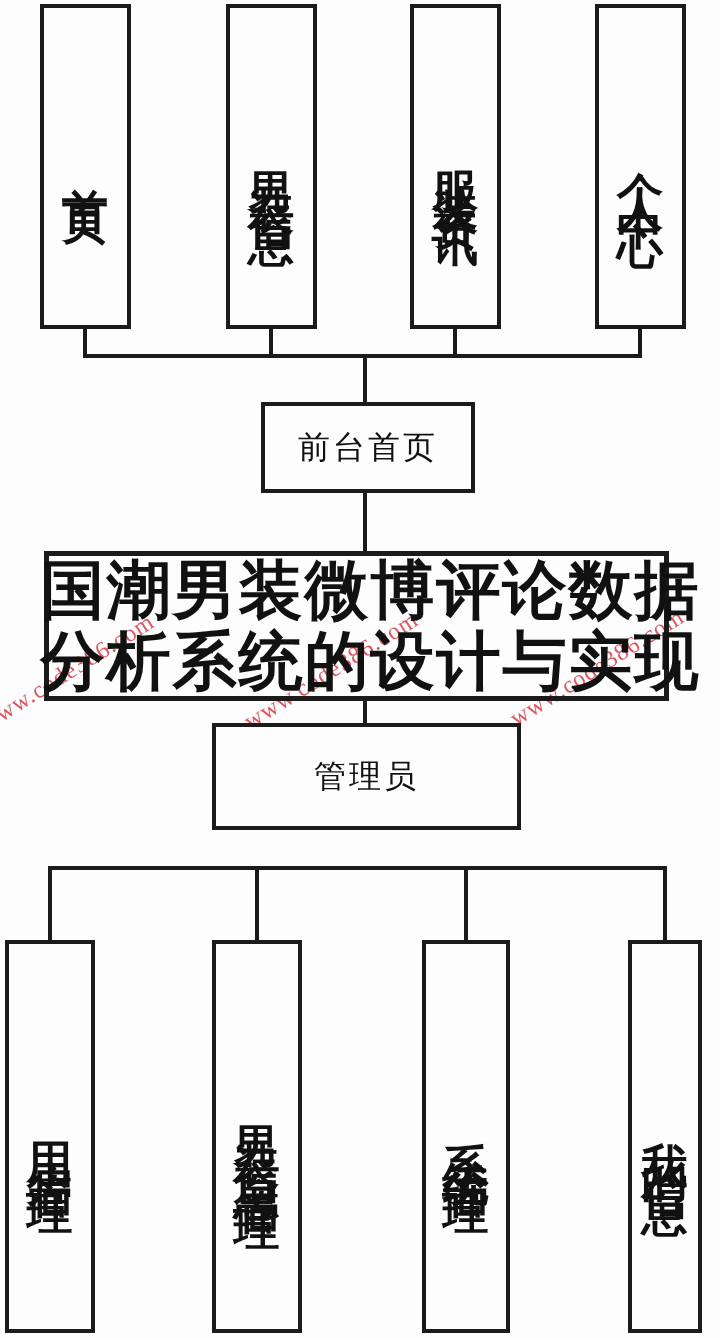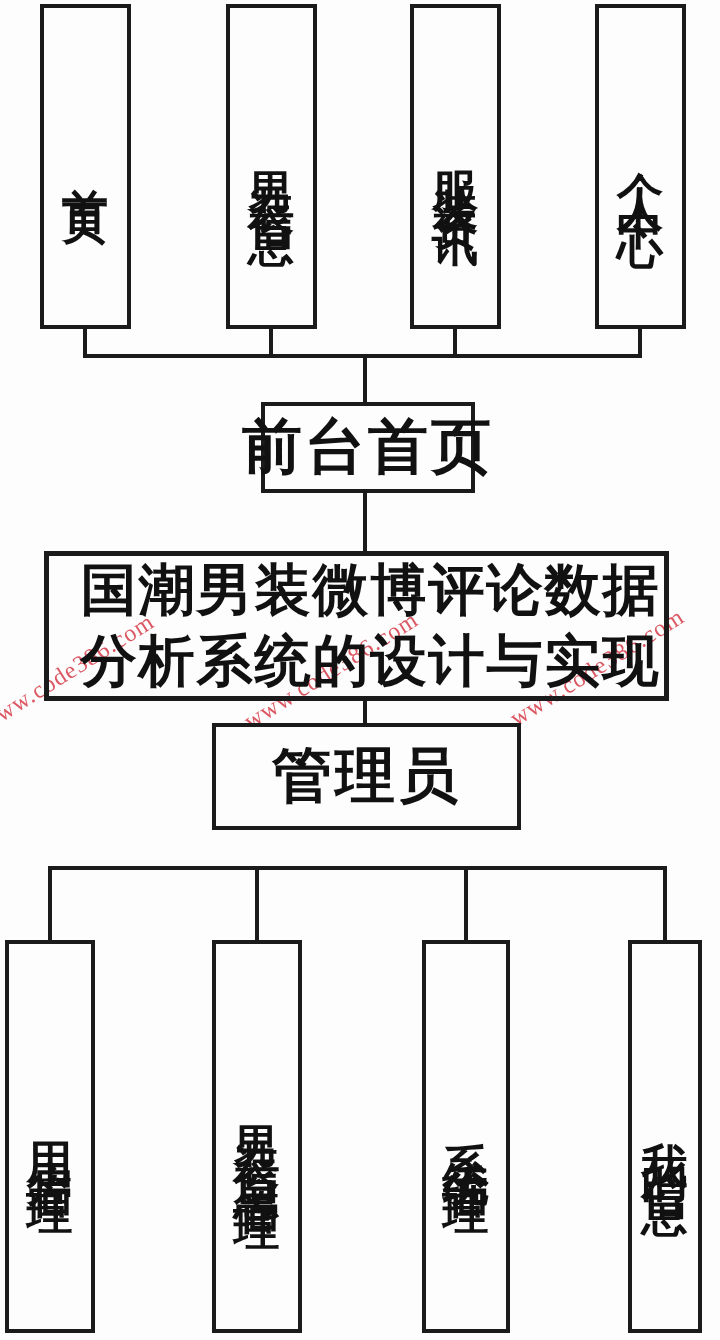--- a/index.html
+++ b/index.html
@@ -23,26 +23,26 @@
   
   .line{position:absolute;background:#1b1b1b;z-index:2;}
 
   
   .vtext{
     writing-mode:vertical-rl;text-orientation:upright;
     font-size:46px;font-weight:bold;letter-spacing:16px;
     line-height:1.2;white-space:nowrap;color:#111;
   }
   .htext{
-    font-size:60px;font-weight:bold;letter-spacing:3px;
+    font-size:32px;font-weight:normal;letter-spacing:3px;
     white-space:nowrap;color:#111;
   }
   .title-lines{display:flex;flex-direction:column;align-items:center;justify-content:center;}
   .title-line{
-    font-size:56px;font-weight:bold;letter-spacing:2px;
+    font-size:64px;font-weight:bold;letter-spacing:2px;
     line-height:71px;white-space:nowrap;text-align:right;color:#111;margin-left:28px;
   }
 
   
   .wm{
     position:absolute;z-index:1;color:#d94a56;opacity:.92;
     font-size:24px;letter-spacing:1px;white-space:nowrap;
     transform:rotate(-32deg);
     font-family:"Liberation Serif","DejaVu Serif",serif;
   }

